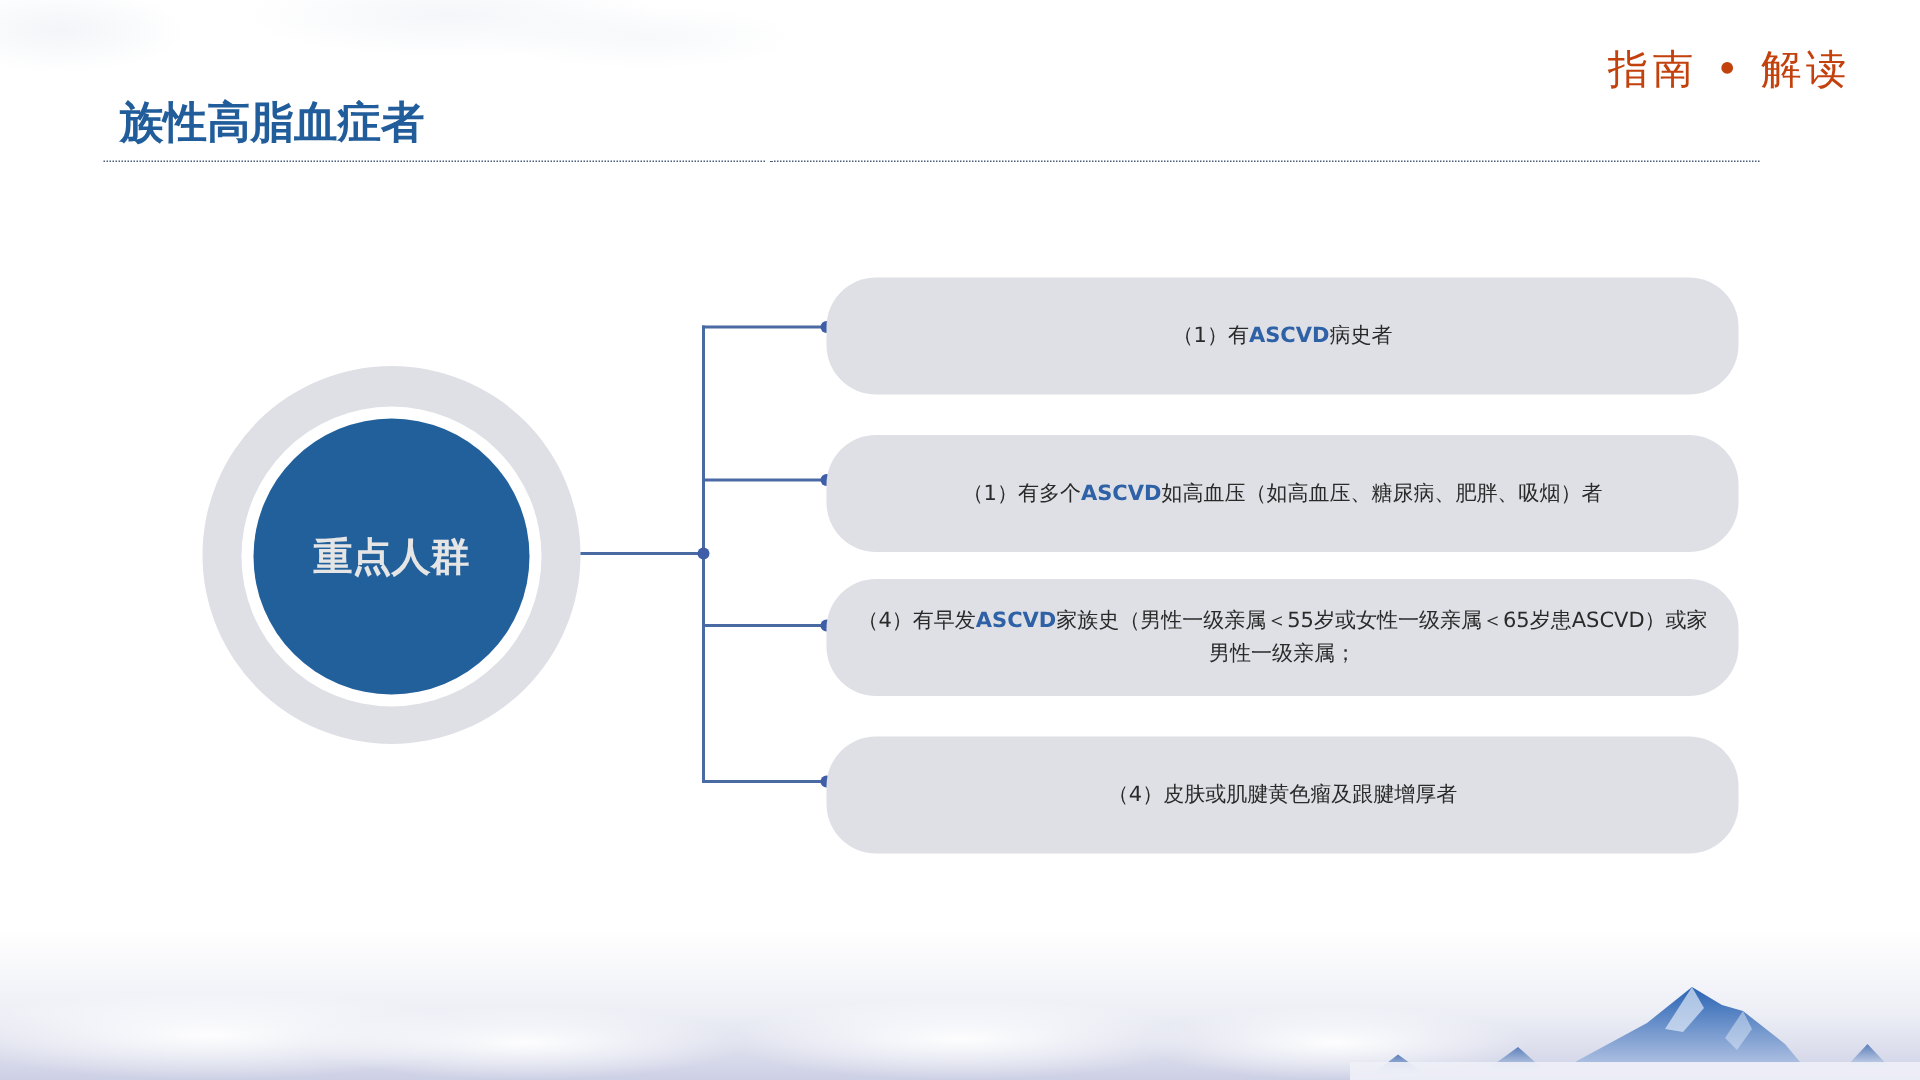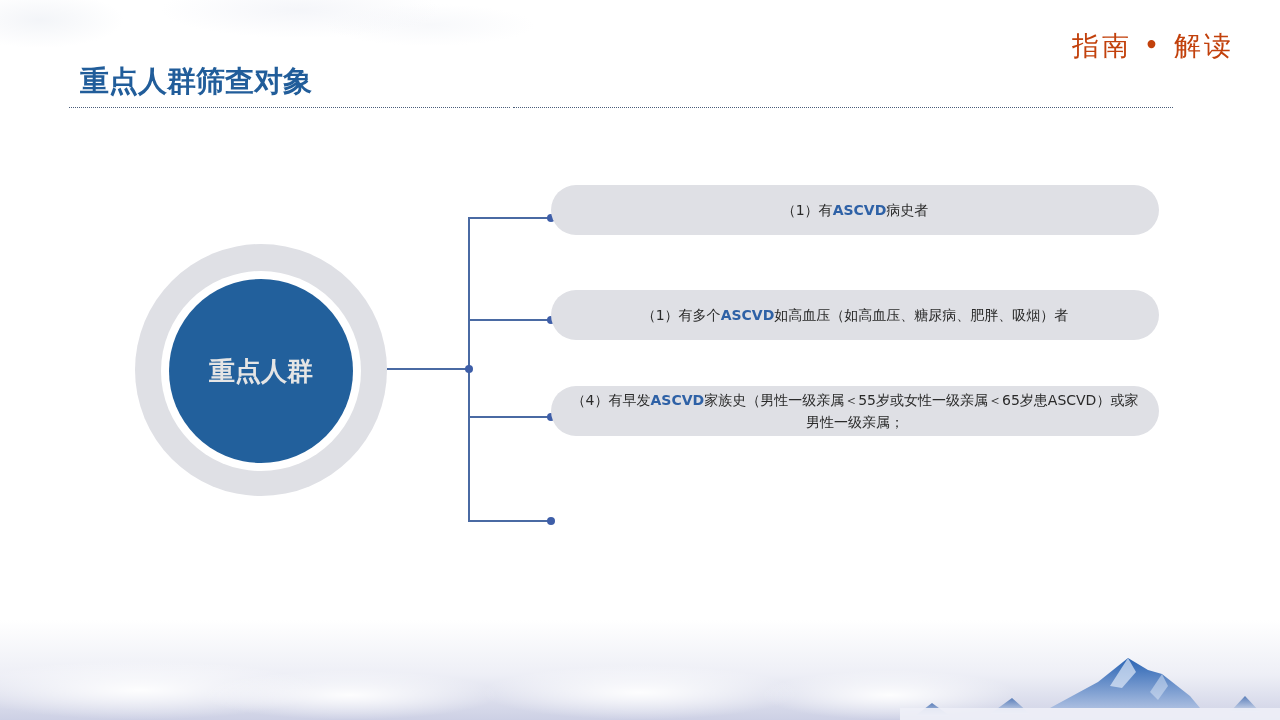--- a/index.html
+++ b/index.html
@@ -54,21 +54,21 @@
 
   
   .line { position: absolute; background: #4a6aa3; }
   .dot {
     position: absolute; width: 8px; height: 8px; border-radius: 50%;
     background: #3e5ea8; margin-left: -4px; margin-top: -4px;
   }
 
   
   .pill {
-    position: absolute; left: 551px; width: 608px; height: 50px;
+    position: absolute; left: 551px; width: 608px; height: 78px;
     border-radius: 33px; background: #dfe0e5;
     display: flex; align-items: center; justify-content: center;
     text-align: center; box-sizing: border-box; padding: 0 20px;
     font-size: 14px; color: #2a2a2a; line-height: 22px;
   }
   .pill .hl { color: #2e61a6; font-weight: bold; }
 
   
   .clouds {
     position: absolute; left: 0; bottom: 0; width: 1280px; height: 100px;
@@ -80,21 +80,21 @@
     background: radial-gradient(ellipse at center, rgba(255,255,255,0.95), rgba(255,255,255,0) 70%);
   }
   .mountain { position: absolute; bottom: 0; }
 </style>
 </head>
 <body>
 
 <div class="slide">
   <div class="top-haze"></div>
 
-  <div class="page-title">重点人群筛查对象</div>
+  <div class="page-title">族性高脂血症者</div>
   <div class="brand">指南 • 解读</div>
   <div class="title-rule r1"></div>
   <div class="title-rule r2"></div>
 
   <div class="hub-outer"></div>
   <div class="hub-ring"></div>
   <div class="hub-inner">
     <span class="hub-label">重点人群</span>
   </div>
 
@@ -126,20 +126,25 @@
     </div>
   </div>
 
   <div class="pill" style="top:386px;">
     <div>
       <div><span>（4）有早发</span><span class="hl">ASCVD</span><span>家族史（男性一级亲属＜55岁或女性一级亲属＜65岁患ASCVD）或家</span></div>
       <div>男性一级亲属；</div>
     </div>
   </div>
 
+  <div class="pill" style="top:491px;">
+    <div>
+      <span>（4）皮肤或肌腱黄色瘤及跟腱增厚者</span>
+    </div>
+  </div>
 
   <div class="clouds"></div>
   <div class="cloud-puff" style="left:-40px; top:660px; width:360px; height:60px;"></div>
   <div class="cloud-puff" style="left:200px; top:670px; width:300px; height:50px;"></div>
   <div class="cloud-puff" style="left:480px; top:665px; width:320px; height:55px;"></div>
   <div class="cloud-puff" style="left:760px; top:670px; width:260px; height:50px;"></div>
 
   <svg class="mountain" style="left:900px;" width="380" height="90" viewBox="0 0 380 90">
     <defs>
       <linearGradient id="mg" x1="0" y1="0" x2="0" y2="1">

